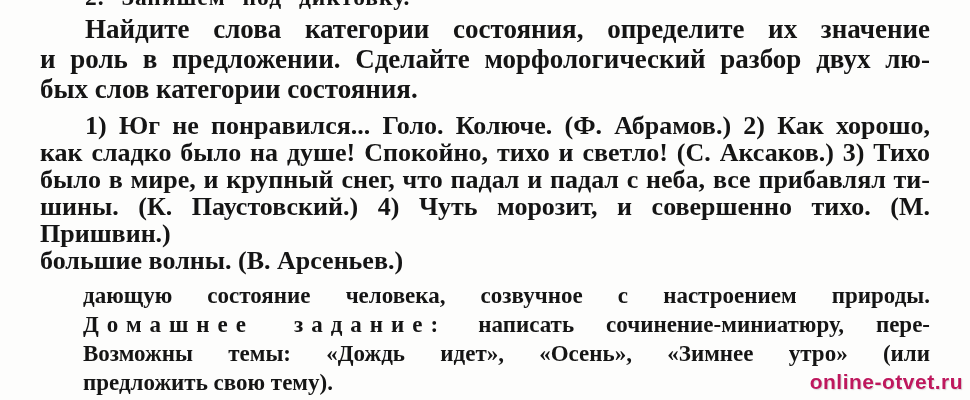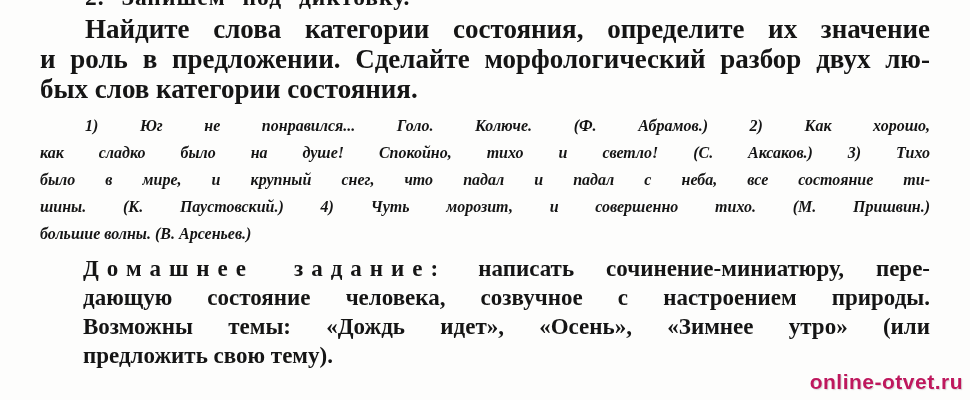--- a/index.html
+++ b/index.html
@@ -51,23 +51,22 @@
     padding-left: 45px;
     box-sizing: border-box;
   }
   .instruction {
     margin-top: 3px;
     font-size: 27px;
     line-height: 30px;
   }
   .exercise {
     margin-top: 8px;
-    font-size: 16px;
+    font-size: 26px;
     line-height: 27px;
-    font-style: italic;
   }
   .homework {
     margin-top: 7px;
     margin-left: 43px;
     width: 847px;
     font-size: 23px;
     line-height: 29px;
   }
   .hw-label {
     letter-spacing: 8px;
@@ -96,30 +95,30 @@
 
     <div class="para instruction">
       <div class="line indent">Найдите слова категории состояния, определите их значение</div>
       <div class="line">и роль в предложении. Сделайте морфологический разбор двух лю-</div>
       <div class="line last">бых слов категории состояния.</div>
     </div>
 
     <div class="para exercise">
       <div class="line indent">1) Юг не понравился... Голо. Колюче. (Ф. Абрамов.) 2) Как хорошо,</div>
       <div class="line">как сладко было на душе! Спокойно, тихо и светло! (С. Аксаков.) 3) Тихо</div>
-      <div class="line">было в мире, и крупный снег, что падал и падал с неба, все состояние ти-</div>
+      <div class="line">было в мире, и крупный снег, что падал и падал с неба, все прибавлял ти-</div>
       <div class="line">шины. (К. Паустовский.) 4) Чуть морозит, и совершенно тихо. (М. Пришвин.)</div>
       <div class="line last">большие волны. (В. Арсеньев.)</div>
     </div>
 
     <div class="para homework">
+      <div class="line">дающую состояние человека, созвучное с настроением природы.</div>
       <div class="line">
         <span class="hw-label">Домашнее задание:</span><span> написать сочинение-миниатюру, пере-</span>
       </div>
-      <div class="line">дающую состояние человека, созвучное с настроением природы.</div>
       <div class="line">Возможны темы: «Дождь идет», «Осень», «Зимнее утро» (или</div>
       <div class="line last">предложить свою тему).</div>
     </div>
 
   </div>
 
   <div class="watermark">online-otvet.ru</div>
 </div>
 
 </body></html>

